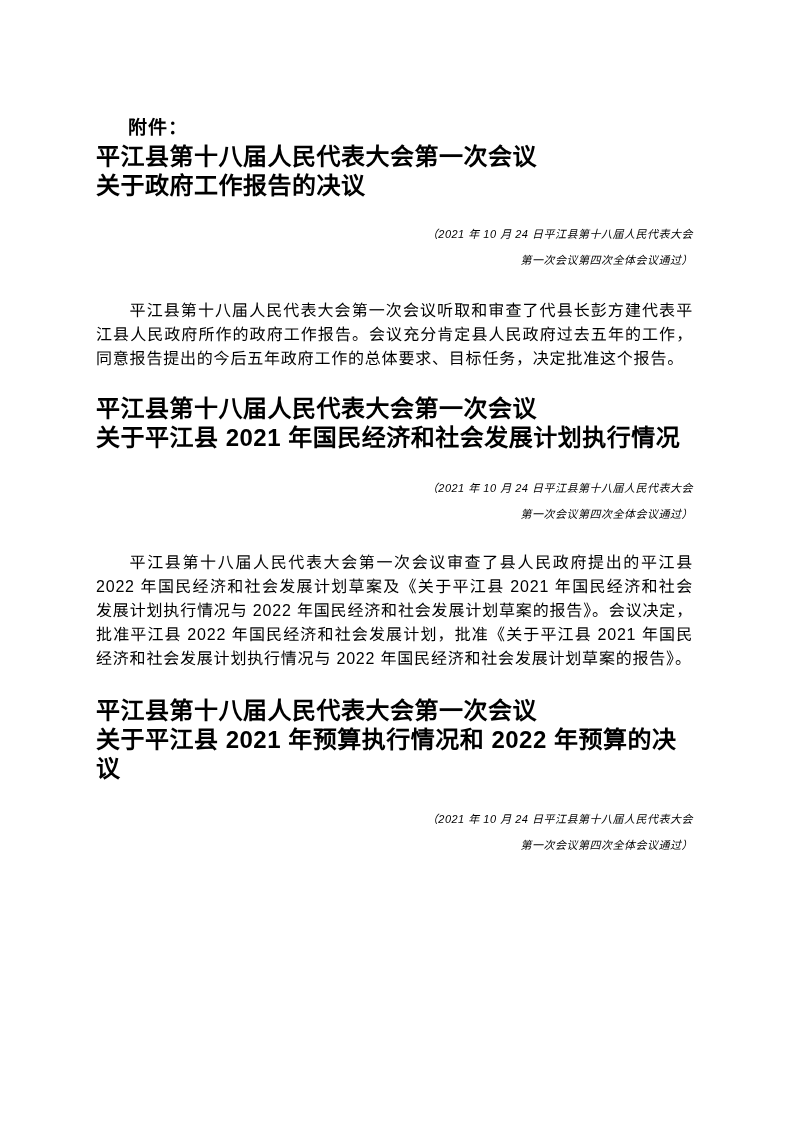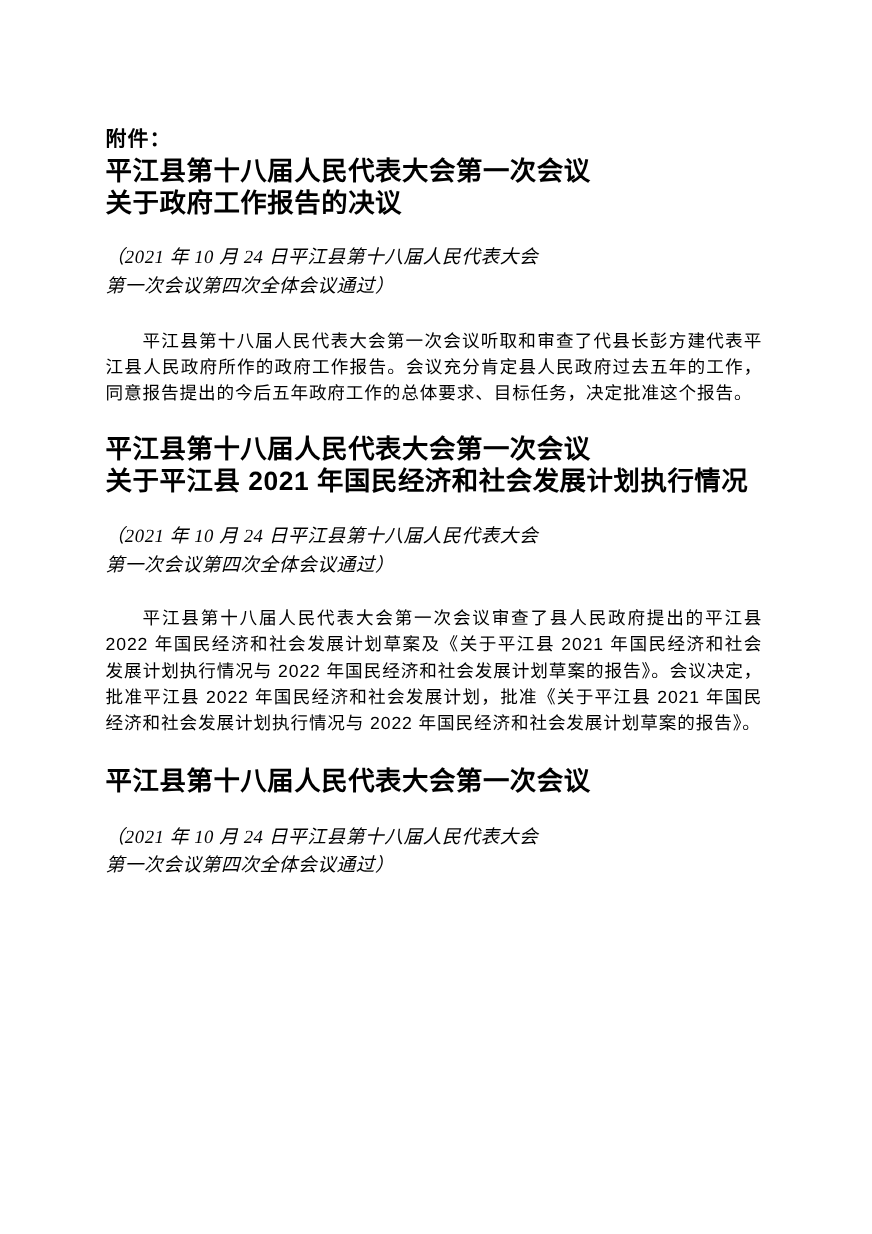--- a/index.html
+++ b/index.html
@@ -17,40 +17,41 @@
     overflow: hidden;
     color: #000000;
   }
   .attachment-label {
     font-family: "Liberation Sans", "DejaVu Sans", sans-serif;
     font-weight: 700;
     font-size: 19px;
     line-height: 24px;
     letter-spacing: 1px;
     text-align: left;
+    margin-left: 32px;
   }
   .doc-title {
     font-family: "Liberation Sans", "DejaVu Sans", sans-serif;
     font-weight: 700;
     font-size: 24px;
     line-height: 29px;
     letter-spacing: 0.5px;
   }
   .doc-title.first {
     margin-top: 2px;
   }
   .doc-title .title-line {
     display: block;
   }
   .date-block {
-    font-family: Liberation Serif, serif;
+    font-family: Liberation Sans, sans-serif;
     font-style: italic;
-    font-size: 17px;
+    font-size: 11px;
     line-height: 26px;
-    text-align: left;
+    text-align: right;
     letter-spacing: 0.5px;
   }
   .date-block .date-line {
     display: block;
   }
   .body-para {
     font-family: Liberation Sans, sans-serif;
     font-size: 16px;
     line-height: 24px;
     text-align: justify;
@@ -98,20 +99,21 @@
     <span class="title-line">关于平江县 2021 年国民经济和社会发展计划执行情况</span>
   </div>
   <div class="date-block mt-23">
     <span class="date-line">（2021 年 10 月 24 日平江县第十八届人民代表大会</span>
     <span class="date-line">第一次会议第四次全体会议通过）</span>
   </div>
   <p class="body-para mt-24">平江县第十八届人民代表大会第一次会议审查了县人民政府提出的平江县 2022 年国民经济和社会发展计划草案及《关于平江县 2021 年国民经济和社会发展计划执行情况与 2022 年国民经济和社会发展计划草案的报告》。会议决定，批准平江县 2022 年国民经济和社会发展计划，批准《关于平江县 2021 年国民经济和社会发展计划执行情况与 2022 年国民经济和社会发展计划草案的报告》。</p>
 
   <div class="doc-title mt-25">
     <span class="title-line">平江县第十八届人民代表大会第一次会议</span>
+    <span class="title-line">关于平江县 2021 年预算执行情况和 2022 年预算的决议</span>
   </div>
   <div class="date-block mt-23">
     <span class="date-line">（2021 年 10 月 24 日平江县第十八届人民代表大会</span>
     <span class="date-line">第一次会议第四次全体会议通过）</span>
   </div>
 
 
 </div>
 
 </body></html>

